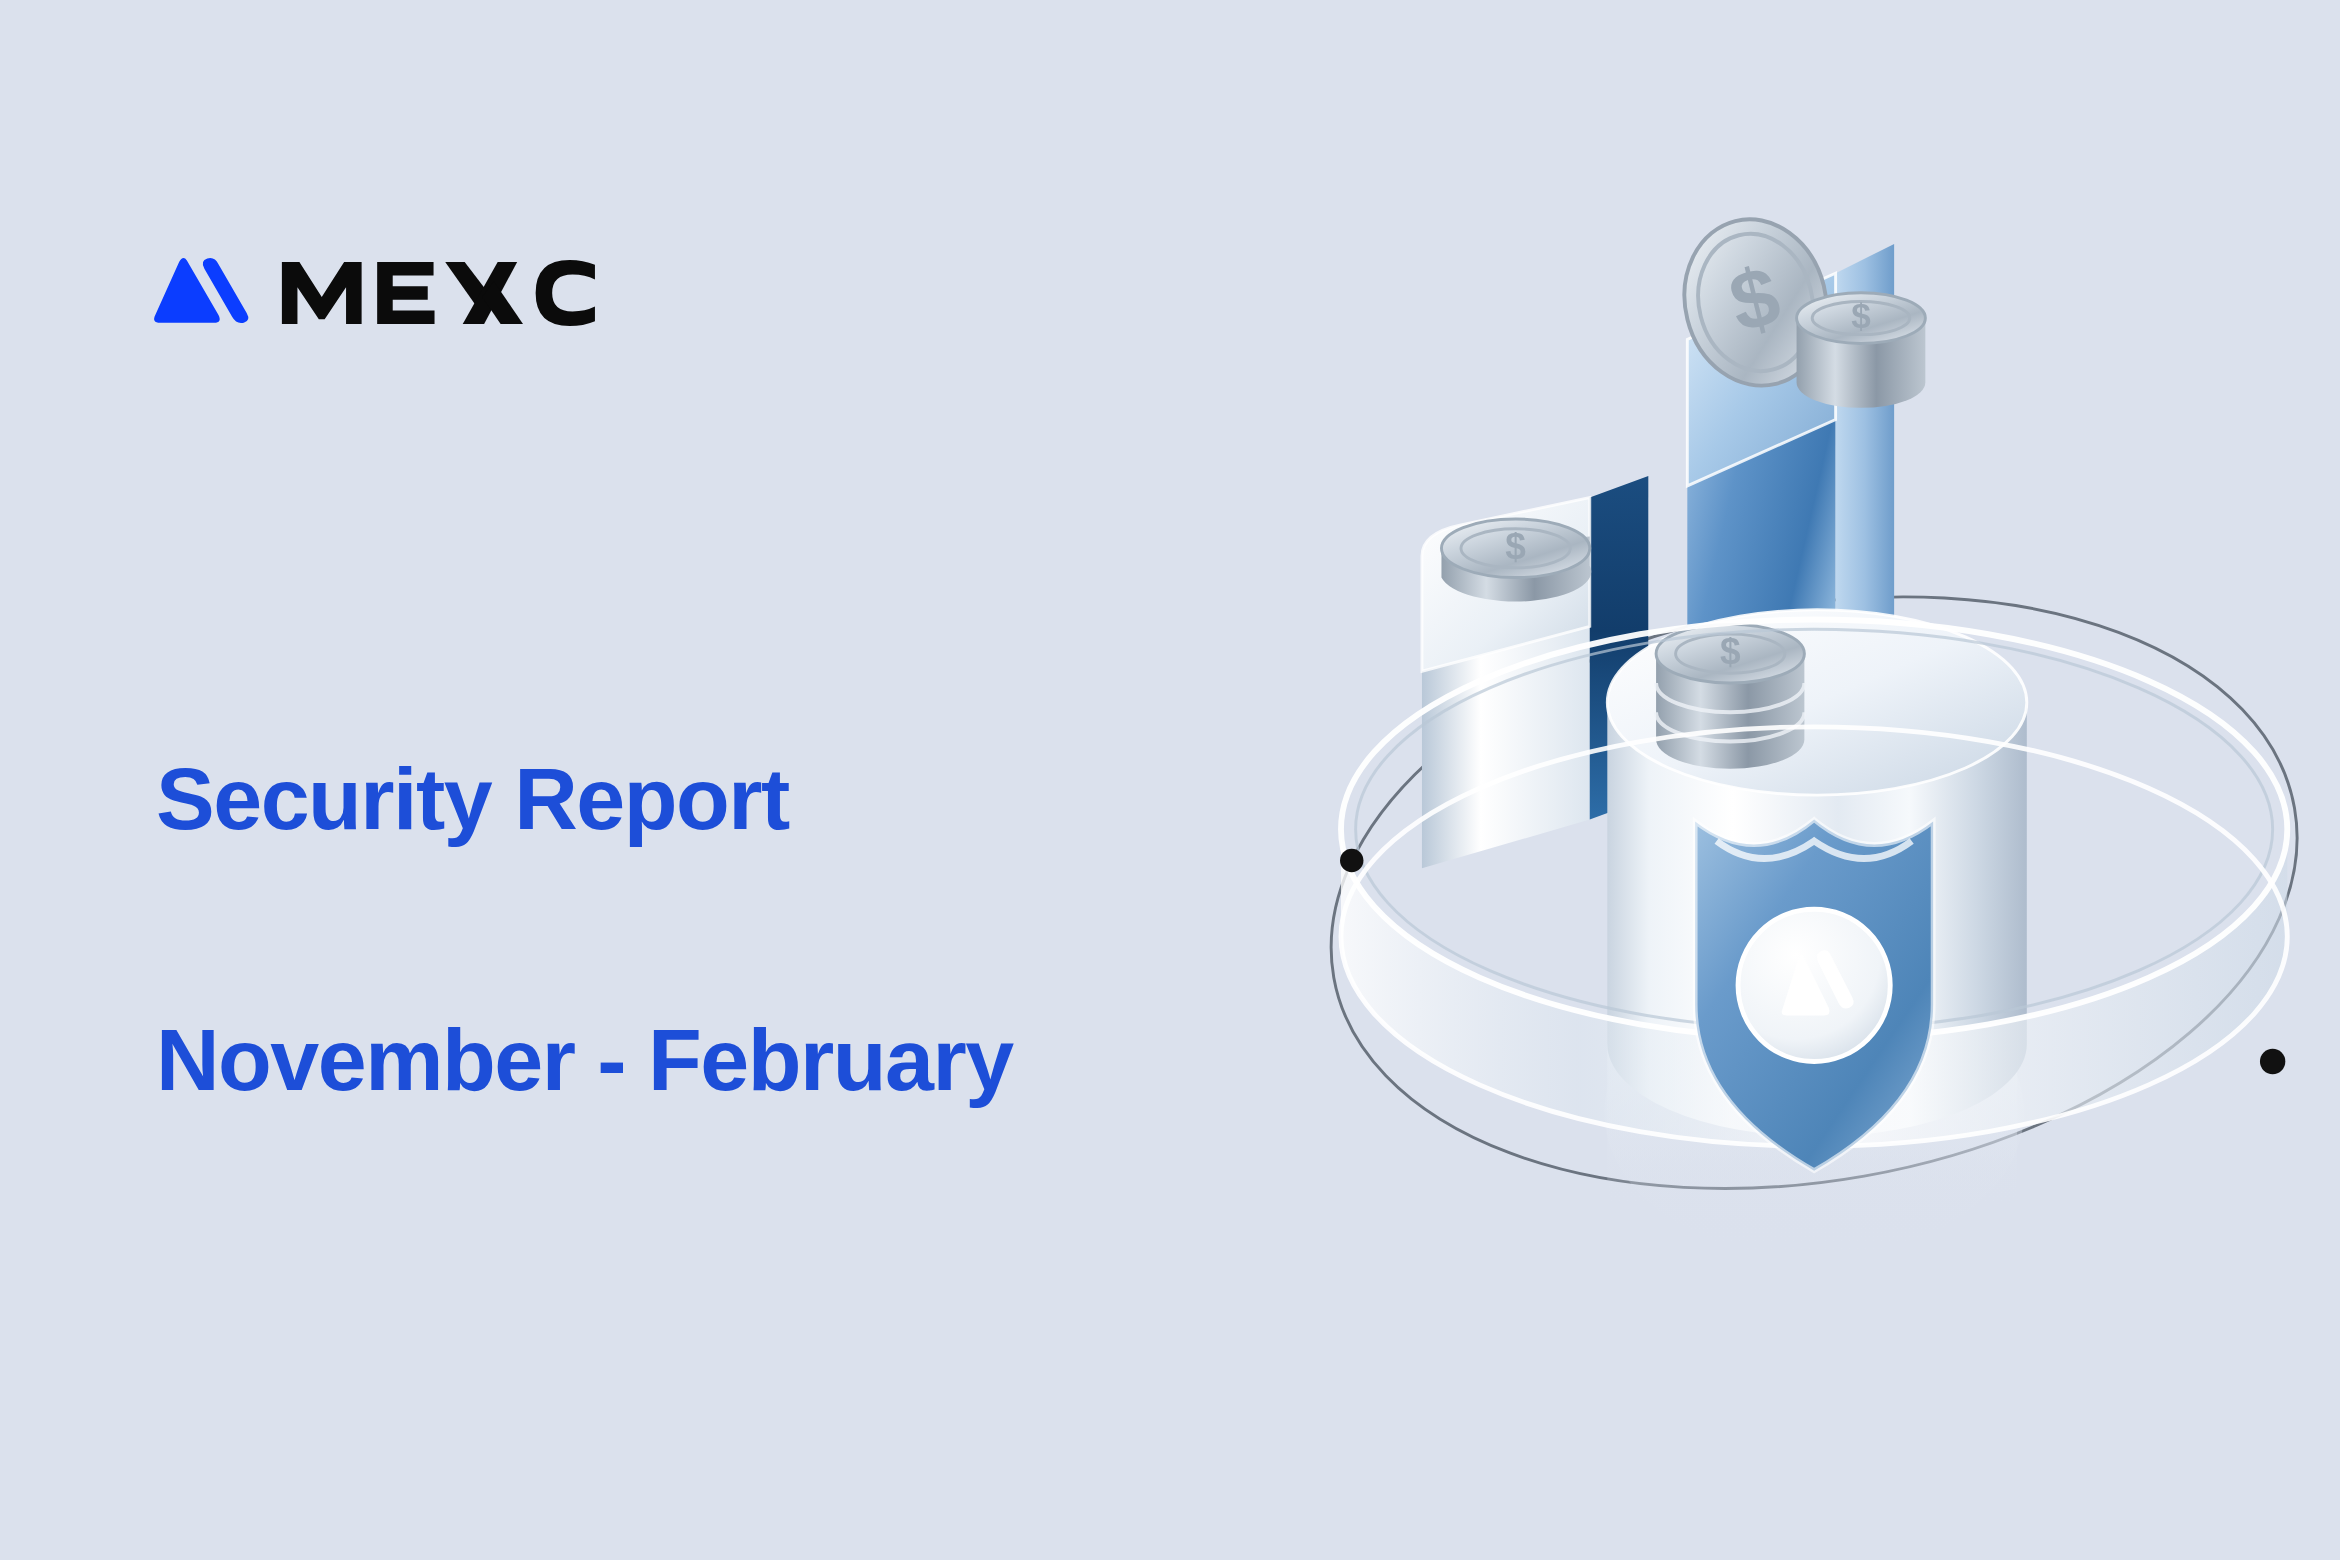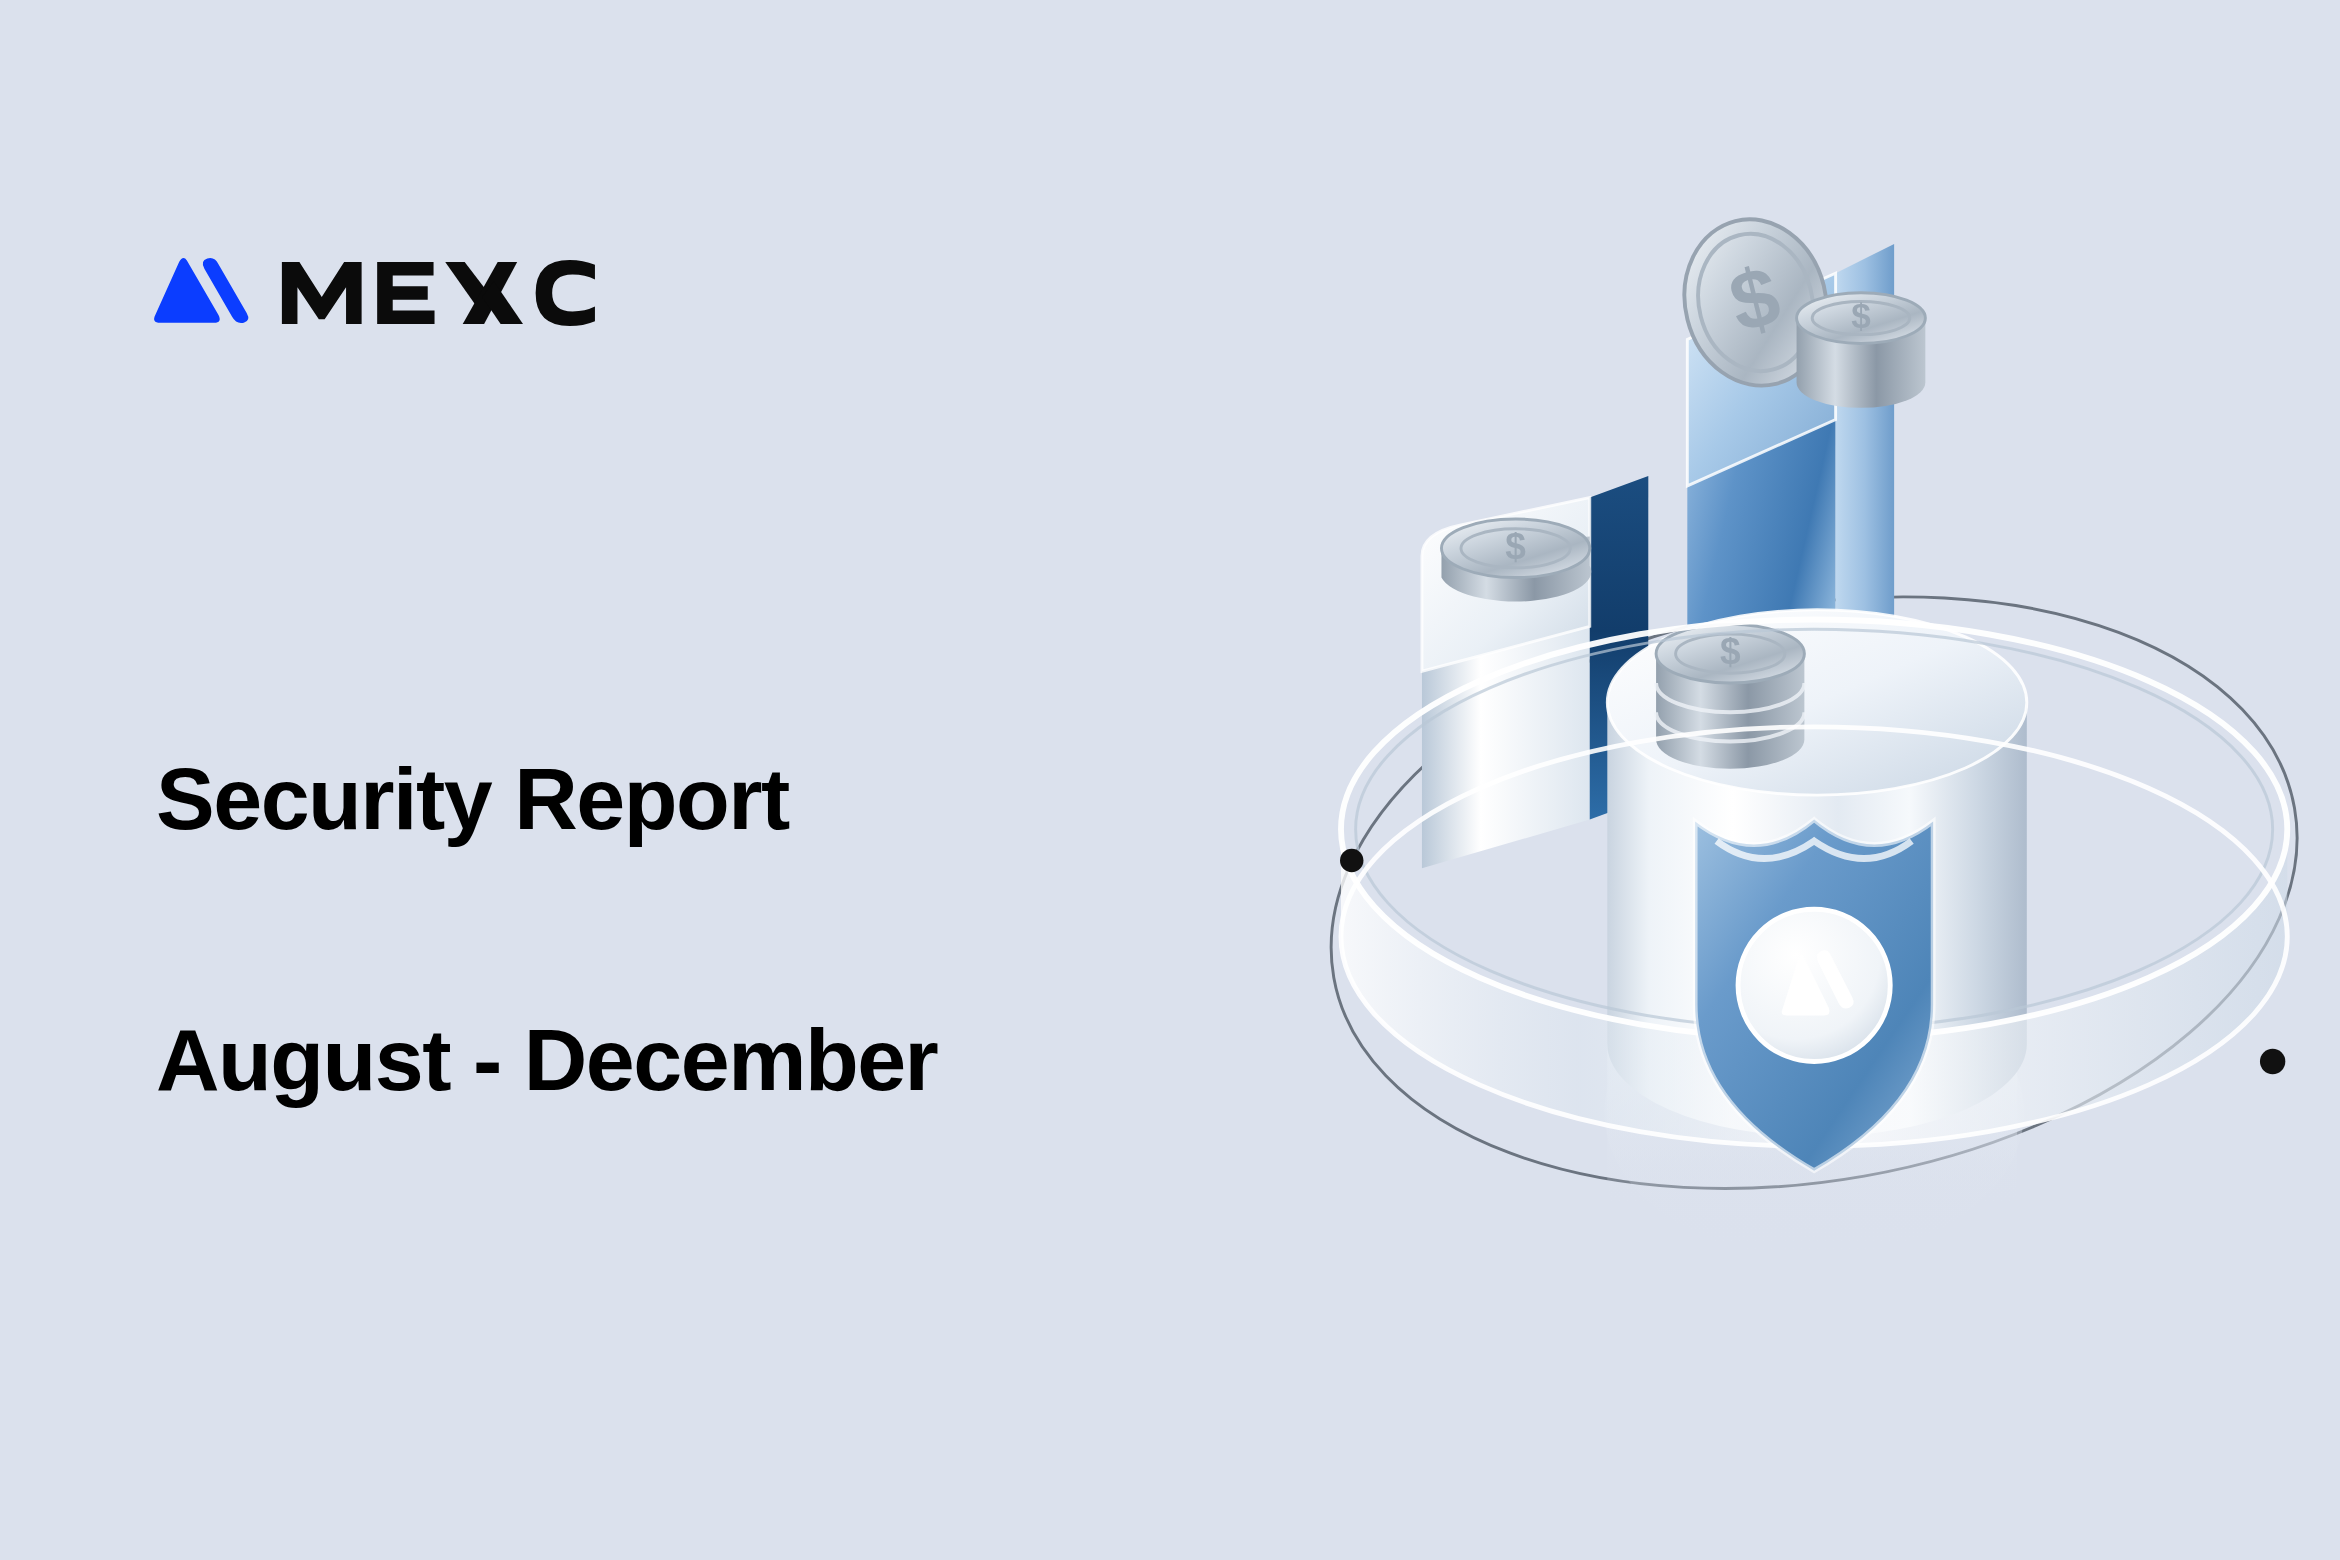--- a/index.html
+++ b/index.html
@@ -12,21 +12,21 @@
   .stage{position:absolute;inset:0;}
 
   
   .brand{position:absolute;left:148px;top:252px;display:flex;align-items:center;gap:25px;}
   .brand-mark{width:105px;height:82px;display:block;}
   .brand-word{display:block;height:70px;}
 
   
   .headline{
     position:absolute;left:156px;top:581px;
-    color:#000000;
+    color:#1d4ed8;
     font-weight:700;
     font-size:88px;
     line-height:87px;
     letter-spacing:-1.5px;
     white-space:pre;
   }
   .headline div{display:block;}
 
   
   .art{position:absolute;left:1297px;top:361px;width:1005px;height:878px;}
@@ -57,21 +57,21 @@
       <path d="M246 4 L226 4 L190 68 L212 68 Z" fill="#0b0b0b"></path>
       <path d="M210 40 L222 24 L252 68 L229 68 Z" fill="#0b0b0b"></path>
 
       <path d="M326 22 Q316 17 303 17 Q282 17 282 36 Q282 55 303 55 Q316 55 326 50 L326 65 Q314 70 300 70 Q265 70 265 36 Q265 2 300 2 Q314 2 326 7 Z" fill="#0b0b0b"></path>
     </svg>
 
   </div>
 
   <div class="headline">
     <div>Security Report</div>
-    <div>August - December</div>
+    <div>November - February</div>
   </div>
 
   <div class="art">
     <svg viewBox="0 0 1030 900">
       <defs>
 
         <linearGradient id="cylBody" x1="0" y1="0" x2="1" y2="0">
           <stop offset="0" stop-color="#c9d4e0"></stop>
           <stop offset="0.10" stop-color="#eef3f8"></stop>
           <stop offset="0.30" stop-color="#ffffff"></stop>

